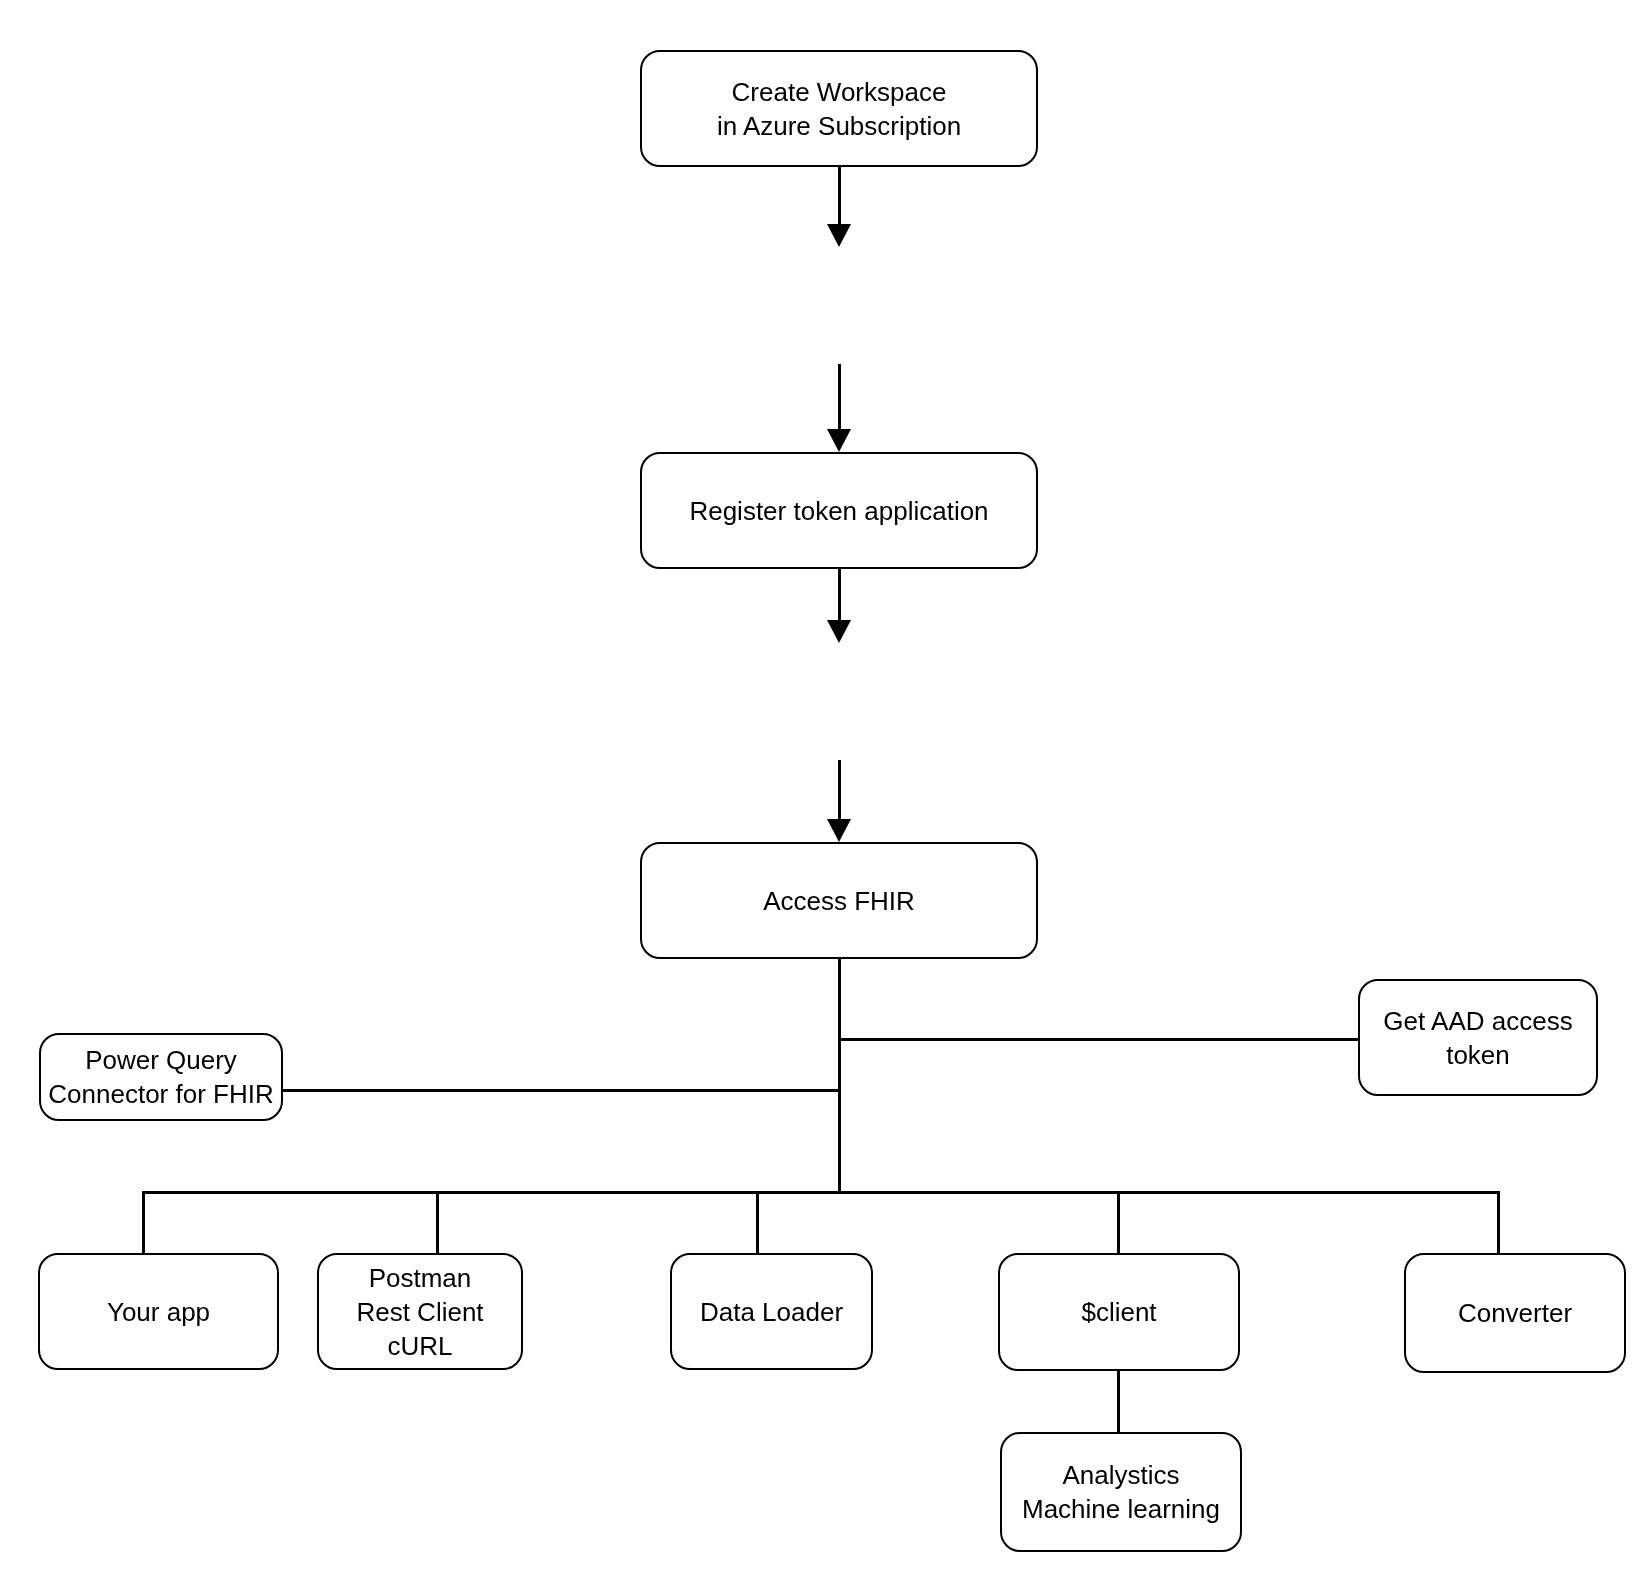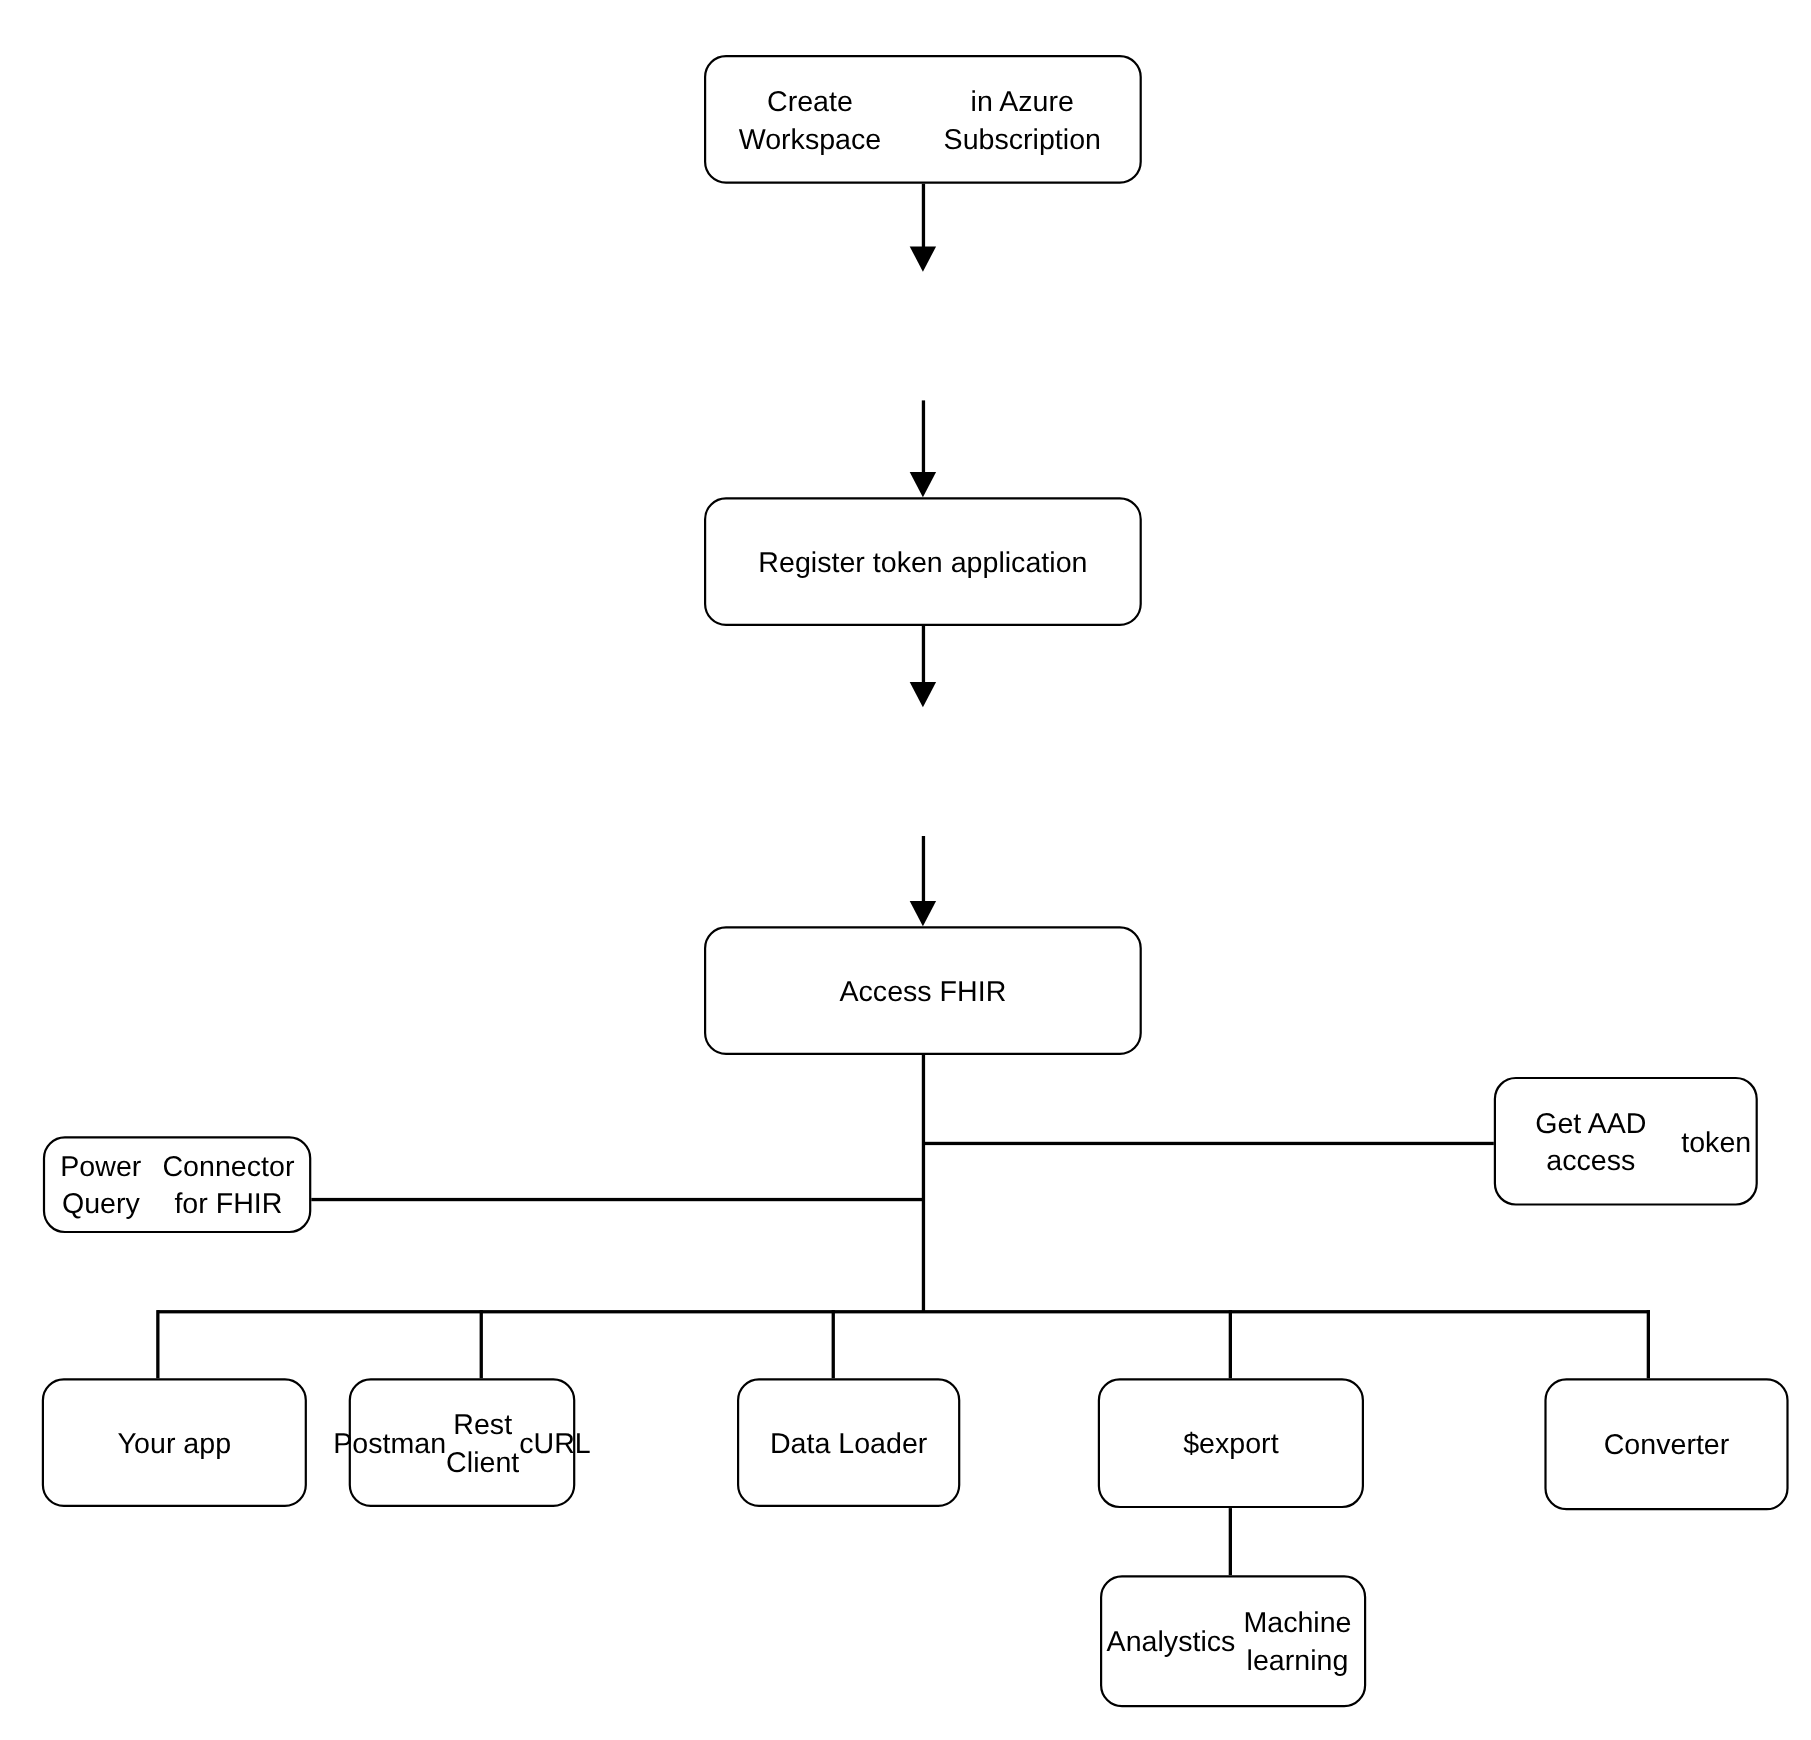--- a/index.html
+++ b/index.html
@@ -18,21 +18,21 @@
     color: var(--text);
     overflow: hidden;
   }
   .node {
     position: absolute;
     box-sizing: border-box;
     background: var(--fill);
     border: 2.5px solid var(--stroke);
     border-radius: 20px;
     display: flex;
-    flex-direction: row;
+    flex-direction: column;
     justify-content: center;
     align-items: center;
     text-align: center;
     font-size: 26px;
     line-height: 34px;
     padding: 4px;
   }
   .hline, .vline { position: absolute; background: var(--stroke); }
   .hline { height: 2.5px; }
   .vline { width: 2.5px; }
@@ -107,21 +107,21 @@
     <div>Postman</div>
     <div>Rest Client</div>
     <div>cURL</div>
   </div>
 
   <div class="node" style="left:670px; top:1253px; width:203px; height:117px;">
     <div>Data Loader</div>
   </div>
 
   <div class="node" style="left:998px; top:1253px; width:242px; height:118px;">
-    <div>$export</div>
+    <div>$client</div>
   </div>
 
   <div class="node" style="left:1383px; top:1253px; width:222px; height:120px;margin-left:21px;">
     <div>Converter</div>
   </div>
 
   <div class="vline" style="left:1117px; top:1371px; height:61px;"></div>
 
   <div class="node" style="left:1000px; top:1432px; width:242px; height:120px;">
     <div>Analystics</div>

